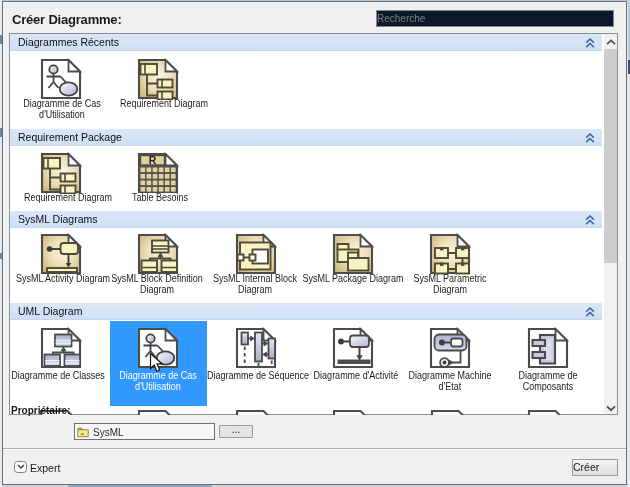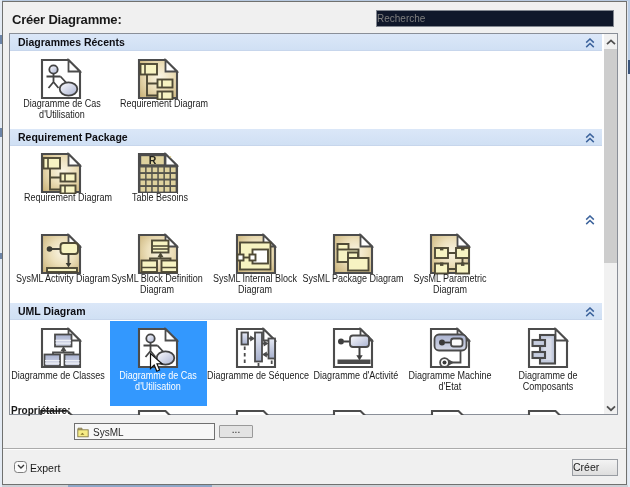--- a/index.html
+++ b/index.html
@@ -4,21 +4,21 @@
 html,body{margin:0;padding:0}
 #page{position:relative;width:630px;height:487px;overflow:hidden;background:#dfe5ee;
   font-family:"Liberation Sans",sans-serif;}
 .abs{position:absolute}
 .dlg{left:2px;top:1px;width:623px;height:482px;border:1px solid #70716f;background:#f0f0f0}
 .title{left:12px;top:12px;font-size:13px;font-weight:bold;color:#191919;letter-spacing:-0.2px}
 .search{left:376px;top:10px;width:236px;height:15px;border:1px solid #828790;background:#0f172a;
   font-size:10px;line-height:15px;color:#7f7f7f;padding-left:0}
 .panel{left:9px;top:33px;width:607px;height:380px;border:1px solid #8a8f98;background:#fff;overflow:hidden}
 .hdr{left:10px;width:584px;height:16px;background:linear-gradient(#dbe7f8,#d0e0f4);
-  border-bottom:1px solid #c7d6ec;font-size:10.5px;font-weight:bold;color:#0d0d12;
+  border-bottom:1px solid #c7d6ec;font-size:10.5px;font-weight:normal;color:#0d0d12;
   line-height:17px;padding-left:8px}
 .lbl{font-size:10px;line-height:11px;color:#1c1c1c;text-align:center;white-space:nowrap;transform:scaleX(0.9)}
 .lblc{width:120px;margin-left:-60px}
 .sel{left:110px;top:321px;width:97px;height:85px;background:#3398fe}
 .scrtrack{left:604px;top:34px;width:13px;height:380px;background:#f1f1f1}
 .scrthumb{left:604px;top:49px;width:13px;height:214px;background:#cdcdcd}
 .proplbl{left:11px;top:405px;font-size:10px;font-weight:bold;color:#191919}
 .propfield{left:74px;top:423px;width:139px;height:15px;border:1px solid #707070;background:#f7f7f7}
 .proptext{left:93px;top:427px;font-size:10px;color:#2a2a2a}
 .dots{left:219px;top:425px;width:32px;height:11px;border:1px solid #9a9a9a;background:#e3e3e3;
@@ -57,20 +57,21 @@
 </svg>
 
 <div class="abs dlg"></div>
 <div class="abs title">Créer Diagramme:</div>
 <div class="abs search">Recherche</div>
 
 <div class="abs panel"></div>
 
 <div class="abs hdr" style="top:34px">Diagrammes Récents</div>
 <div class="abs hdr" style="top:129px">Requirement Package</div>
+<div class="abs hdr" style="top:211px">SysML Diagrams</div>
 <div class="abs hdr" style="top:303px">UML Diagram</div>
 
 <svg class="abs" style="left:585px;top:38px" width="10" height="11">
       <path d="M1.2,4.6L5,1L8.8,4.6 M1.2,9.1L5,5.5L8.8,9.1" stroke="#3c639c" stroke-width="1.5" fill="none"></path>
     </svg>
 <svg class="abs" style="left:585px;top:133px" width="10" height="11">
       <path d="M1.2,4.6L5,1L8.8,4.6 M1.2,9.1L5,5.5L8.8,9.1" stroke="#3c639c" stroke-width="1.5" fill="none"></path>
     </svg>
 <svg class="abs" style="left:585px;top:215px" width="10" height="11">
       <path d="M1.2,4.6L5,1L8.8,4.6 M1.2,9.1L5,5.5L8.8,9.1" stroke="#3c639c" stroke-width="1.5" fill="none"></path>

